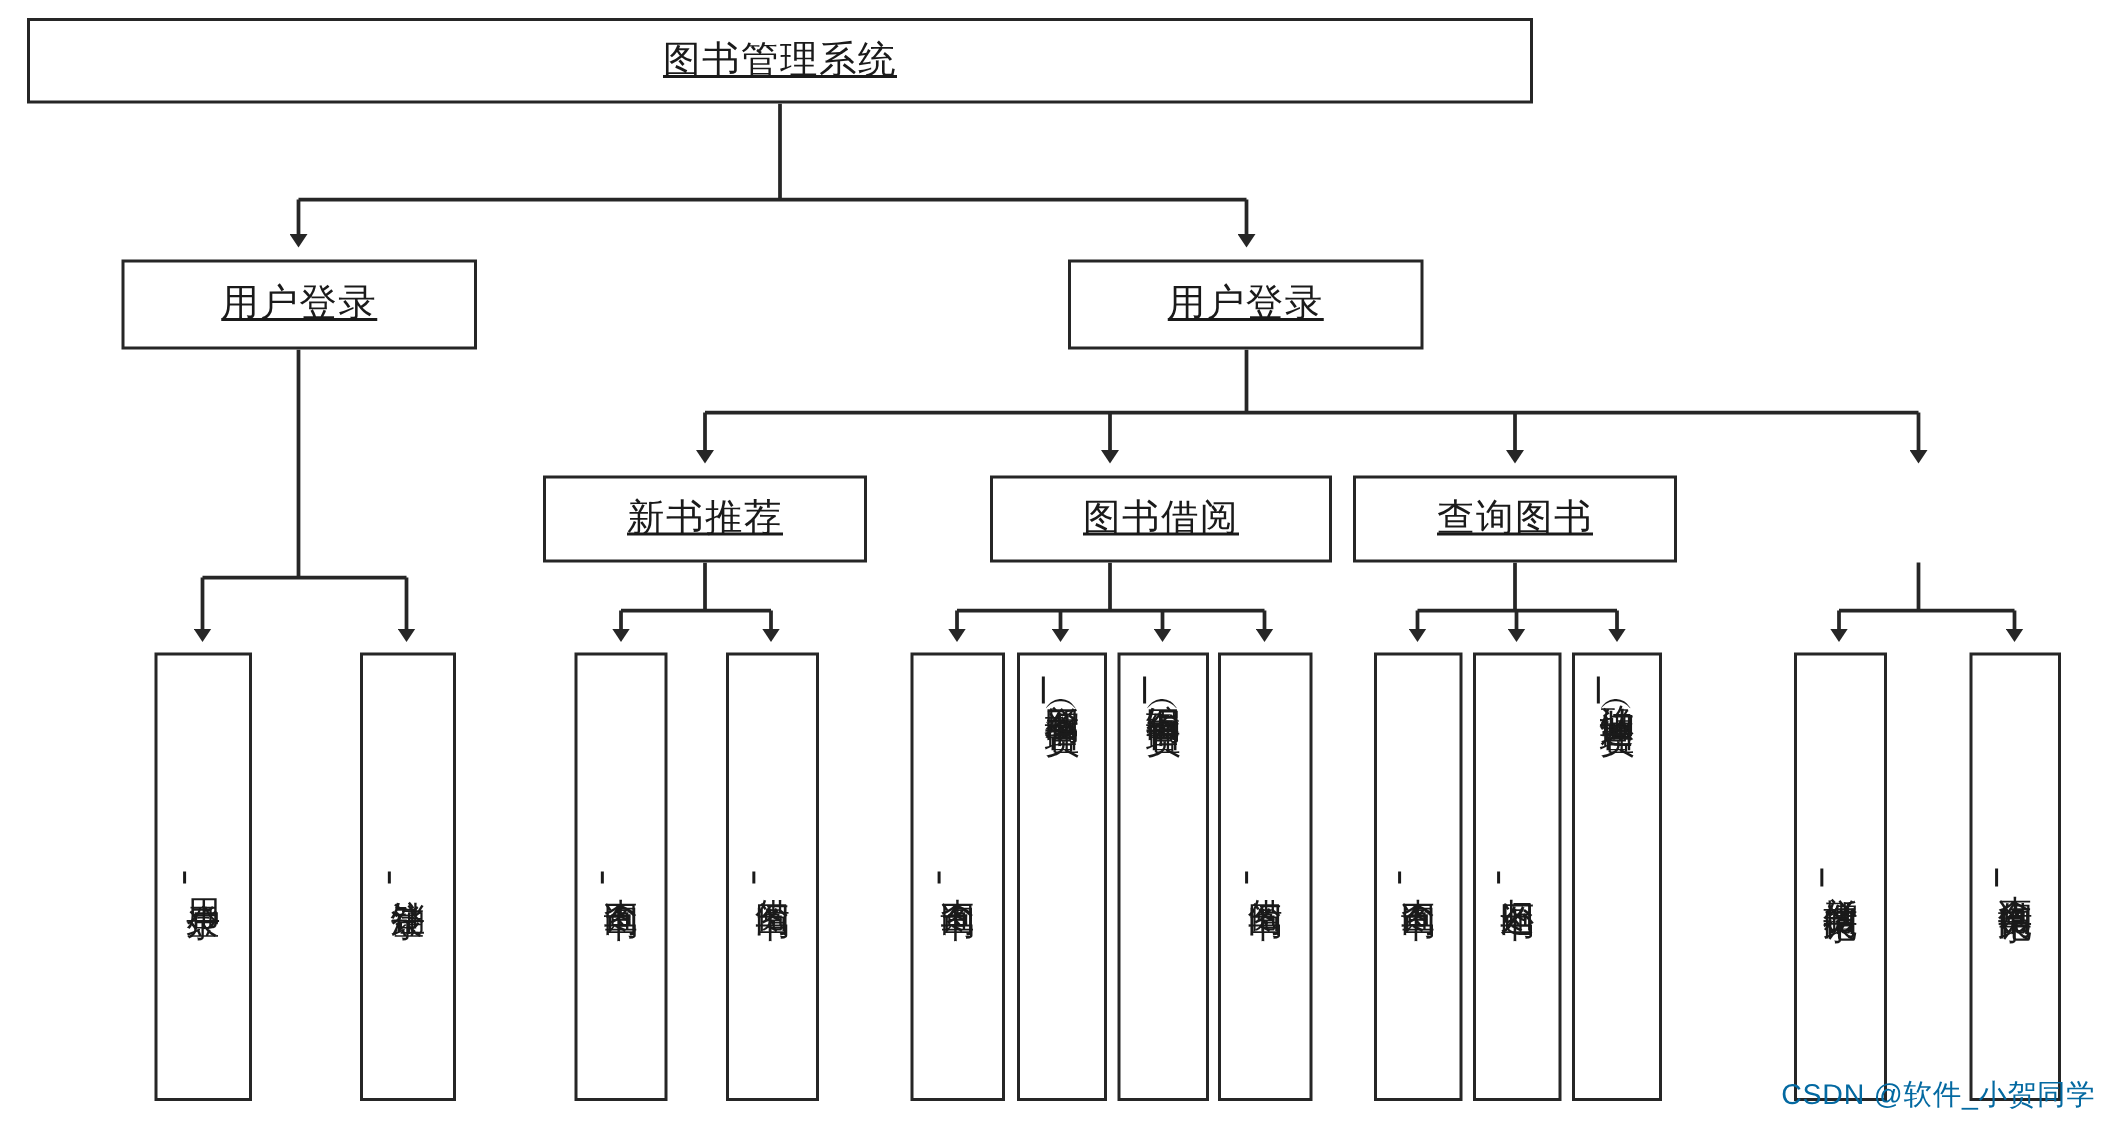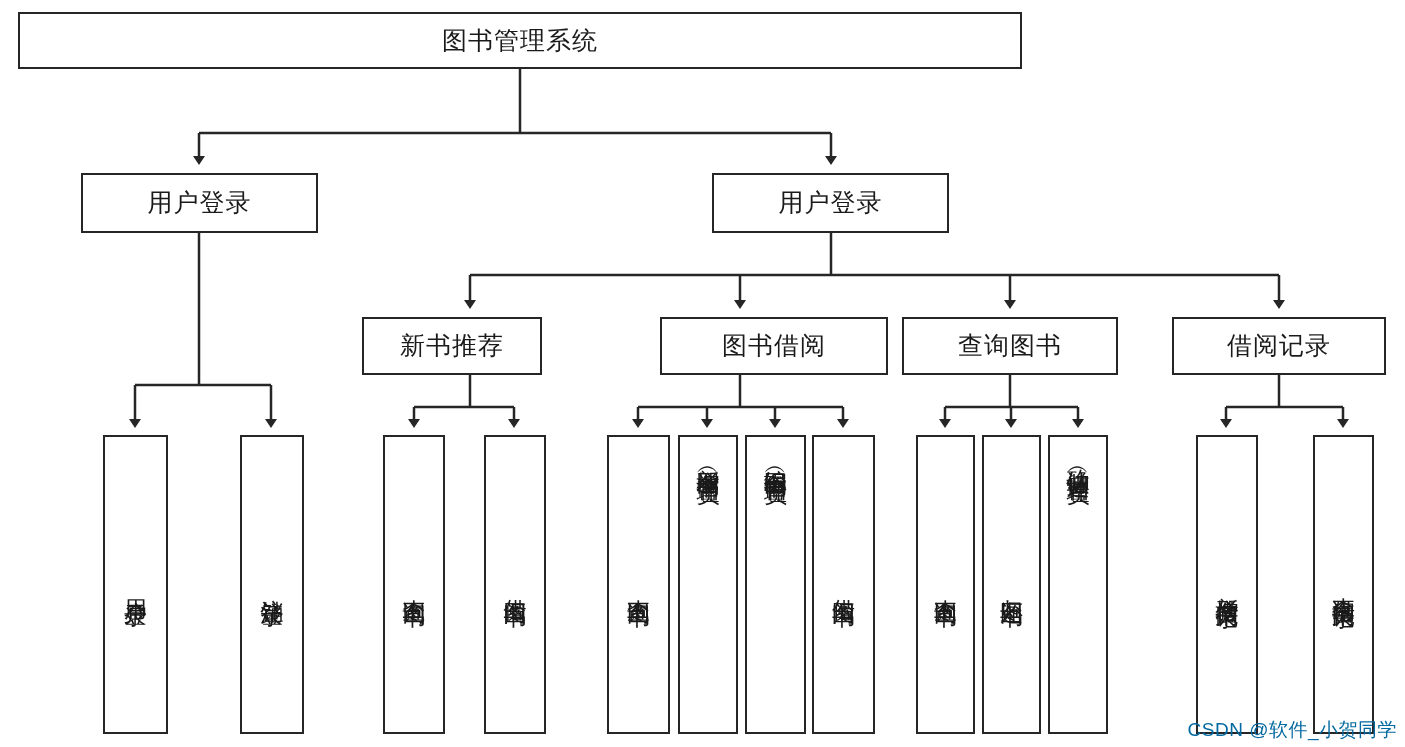--- a/index.html
+++ b/index.html
@@ -26,20 +26,21 @@
   }
   .node {
     position: absolute;
     box-sizing: border-box;
     border: 2.5px solid #262626;
     background: #ffffff;
     display: flex;
     align-items: center;
     justify-content: center;
     color: #1a1a1a;
+    text-decoration: underline;
   }
   .node.horiz {
     font-size: 25px;
     letter-spacing: 1px;
     line-height: 1.1;
   }
   .node.root {
     font-size: 25px;
   }
   .node.vert {
@@ -124,24 +125,23 @@
       <path d="M 1226 407 L 1226 420" marker-end="url(#arrow)"></path>
       <path d="M 1343 407 L 1343 420" marker-end="url(#arrow)"></path>
     </g>
   </svg>
 
   <div class="node root horiz" style="left:18px; top:12px; width:1004px; height:57px;">图书管理系统</div>
 
   <div class="node horiz" style="left:81px; top:173px; width:237px; height:60px;">用户登录</div>
   <div class="node horiz" style="left:712px; top:173px; width:237px; height:60px;">用户登录</div>
 
-  <div class="node horiz" style="left:362px; top:317px; width:180px; height:58px;">新书推荐</div>
+  <div class="node horiz" style="left:362px; top:317px; width:216px; height:58px;">新书推荐</div>
   <div class="node horiz" style="left:660px; top:317px; width:228px; height:58px;">图书借阅</div>
   <div class="node horiz" style="left:902px; top:317px; width:216px; height:58px;">查询图书</div>
-  <div class="node horiz" style="left:1172px; top:317px; width:214px; height:58px;">借阅记录</div>
 
   <div class="node vert centered" style="left:103px; top:435px; width:65px; height:299px;">
     <span class="vlabel">用户登录</span>
   </div>
   <div class="node vert centered" style="left:240px; top:435px; width:64px; height:299px;">
     <span class="vlabel">注销登录</span>
   </div>
 
   <div class="node vert centered" style="left:383px; top:435px; width:62px; height:299px;">
     <span class="vlabel">查询图书</span>

